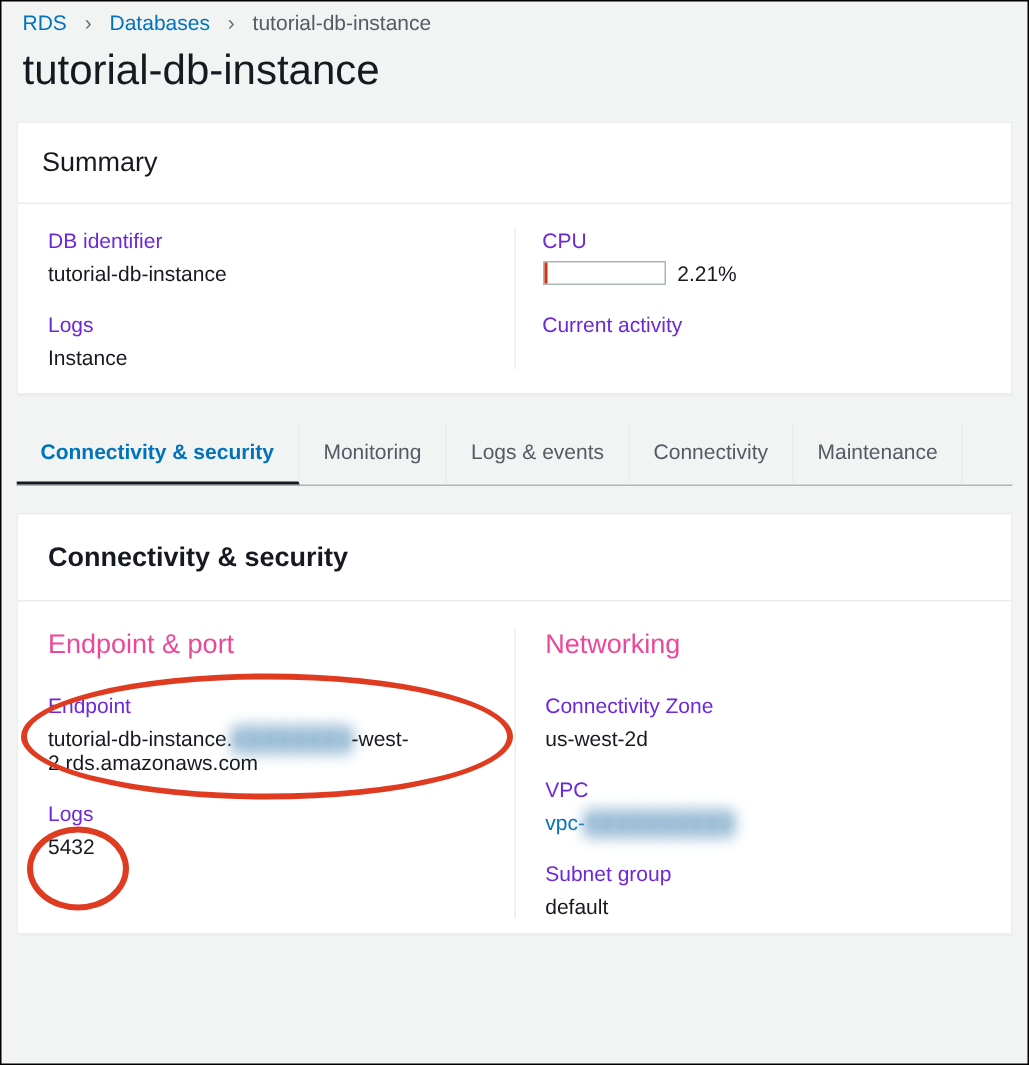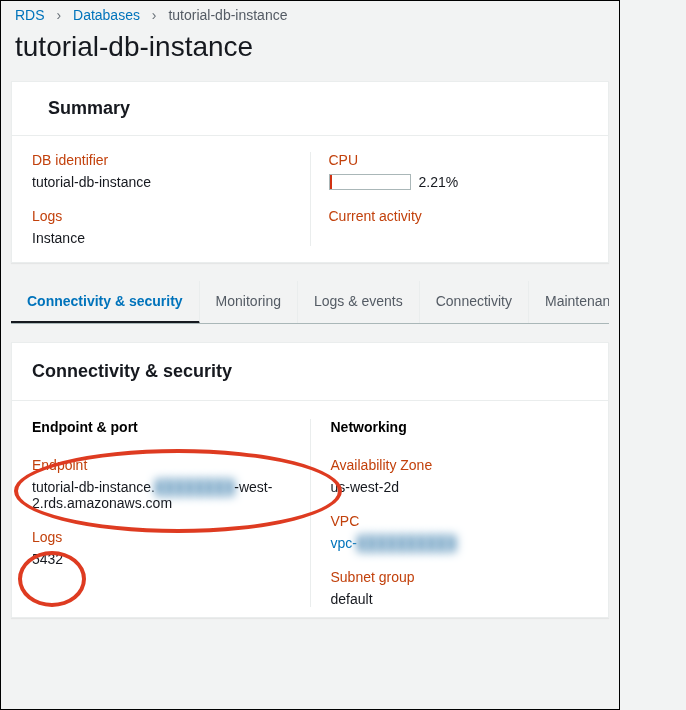--- a/index.html
+++ b/index.html
@@ -1,43 +1,43 @@
 <!DOCTYPE html>
 <html><head>
 <meta charset="utf-8">
 <style>
   html,body{margin:0;padding:0;font-family:"Amazon Ember","Helvetica Neue",Arial,sans-serif;background:#f2f3f3;color:#16191f;font-size:14px}
   a{text-decoration:none}
-  .page{width:620px;height:710px;box-sizing:border-box;overflow:hidden;border:1px solid #000}
+  .page{width:686px;height:710px;box-sizing:border-box;overflow:hidden;border:1px solid #000}
   .breadcrumbs{padding:6px 14px 2px;font-size:14px}
   .breadcrumbs .crumb{color:#0073bb}
   .breadcrumbs .sep{color:#687078;margin:0 8px}
   .breadcrumbs .current{color:#545b64}
   h1.page-title{font-size:28px;font-weight:400;margin:6px 14px 18px}
   .panel{background:#fff;border:1px solid #eaeded;margin:0 10px 18px;box-shadow:0 1px 1px rgba(0,0,0,.05)}
-  .panel-header{padding:16px 36px;border-bottom:1px solid #eaeded;font-size:18px;font-weight:700}
+  .panel-header{padding:16px 16px;border-bottom:1px solid #eaeded;font-size:18px;font-weight:400}
   .panel-body{padding:16px 20px}
   .summary-grid{display:flex}
   .scol{flex:1}
   .scol.br{border-right:1px solid #eaeded;margin-right:18px;padding-right:18px}
   .fld{margin-bottom:18px}
   .fld:last-child{margin-bottom:0}
-  .fld .lbl{color:#c2410c;margin-bottom:6px}
+  .fld .lbl{color:#6d28d9;margin-bottom:6px}
   .fld .val{color:#16191f}
   .cpu-row{display:flex;align-items:flex-end}
   .cpu-bar{width:80px;height:14px;border:1px solid #aab7b8;position:relative;margin-right:8px;background:#fff}
   .cpu-bar .fill{position:absolute;left:0;top:0;bottom:0;width:3%;background:#d13212}
   .tabs{display:flex;border-bottom:1px solid #aab7b8;margin:0 10px;overflow:hidden}
   .tab{padding:12px 16px;color:#545b64;font-size:14px;border-right:1px solid #eaeded;white-space:nowrap;cursor:pointer}
   .tab.active{color:#0073bb;font-weight:700;border-bottom:3px solid #16191f;margin-bottom:-1px}
   .section-title{font-size:18px;font-weight:700;padding:18px 20px;border-bottom:1px solid #eaeded}
   .sec-grid{display:flex;padding:18px 0 10px}
   .sec-col{flex:1;padding:0 20px}
   .sec-col.br{border-right:1px solid #eaeded}
-  .sec-h{font-size:14px;font-weight:700;color:#000000;margin:0 0 22px}
+  .sec-h{font-size:18px;font-weight:400;color:#ec4899;margin:0 0 22px}
   .link{color:#0073bb}
   .blur{color:transparent;text-shadow:0 0 10px #7aa7c7;user-select:none}
   .circ{position:absolute;border:4px solid #de3b21;border-radius:50%;pointer-events:none}
   .relwrap{position:relative}
 </style>
 </head>
 <body>
 
 <div class="page">
 
@@ -106,21 +106,21 @@
 
         <div class="fld">
           <div class="lbl">Logs</div>
           <div class="val">5432</div>
         </div>
       </div>
 
       <div class="sec-col">
         <h3 class="sec-h">Networking</h3>
         <div class="fld">
-          <div class="lbl">Availability Zone</div>
+          <div class="lbl">Connectivity Zone</div>
           <div class="val">us-west-2d</div>
         </div>
         <div class="fld">
           <div class="lbl">VPC</div>
           <div class="val">
             <a class="link"><span>vpc-</span></a><span class="blur">██████████</span>
           </div>
         </div>
         <div class="fld">
           <div class="lbl">Subnet group</div>

